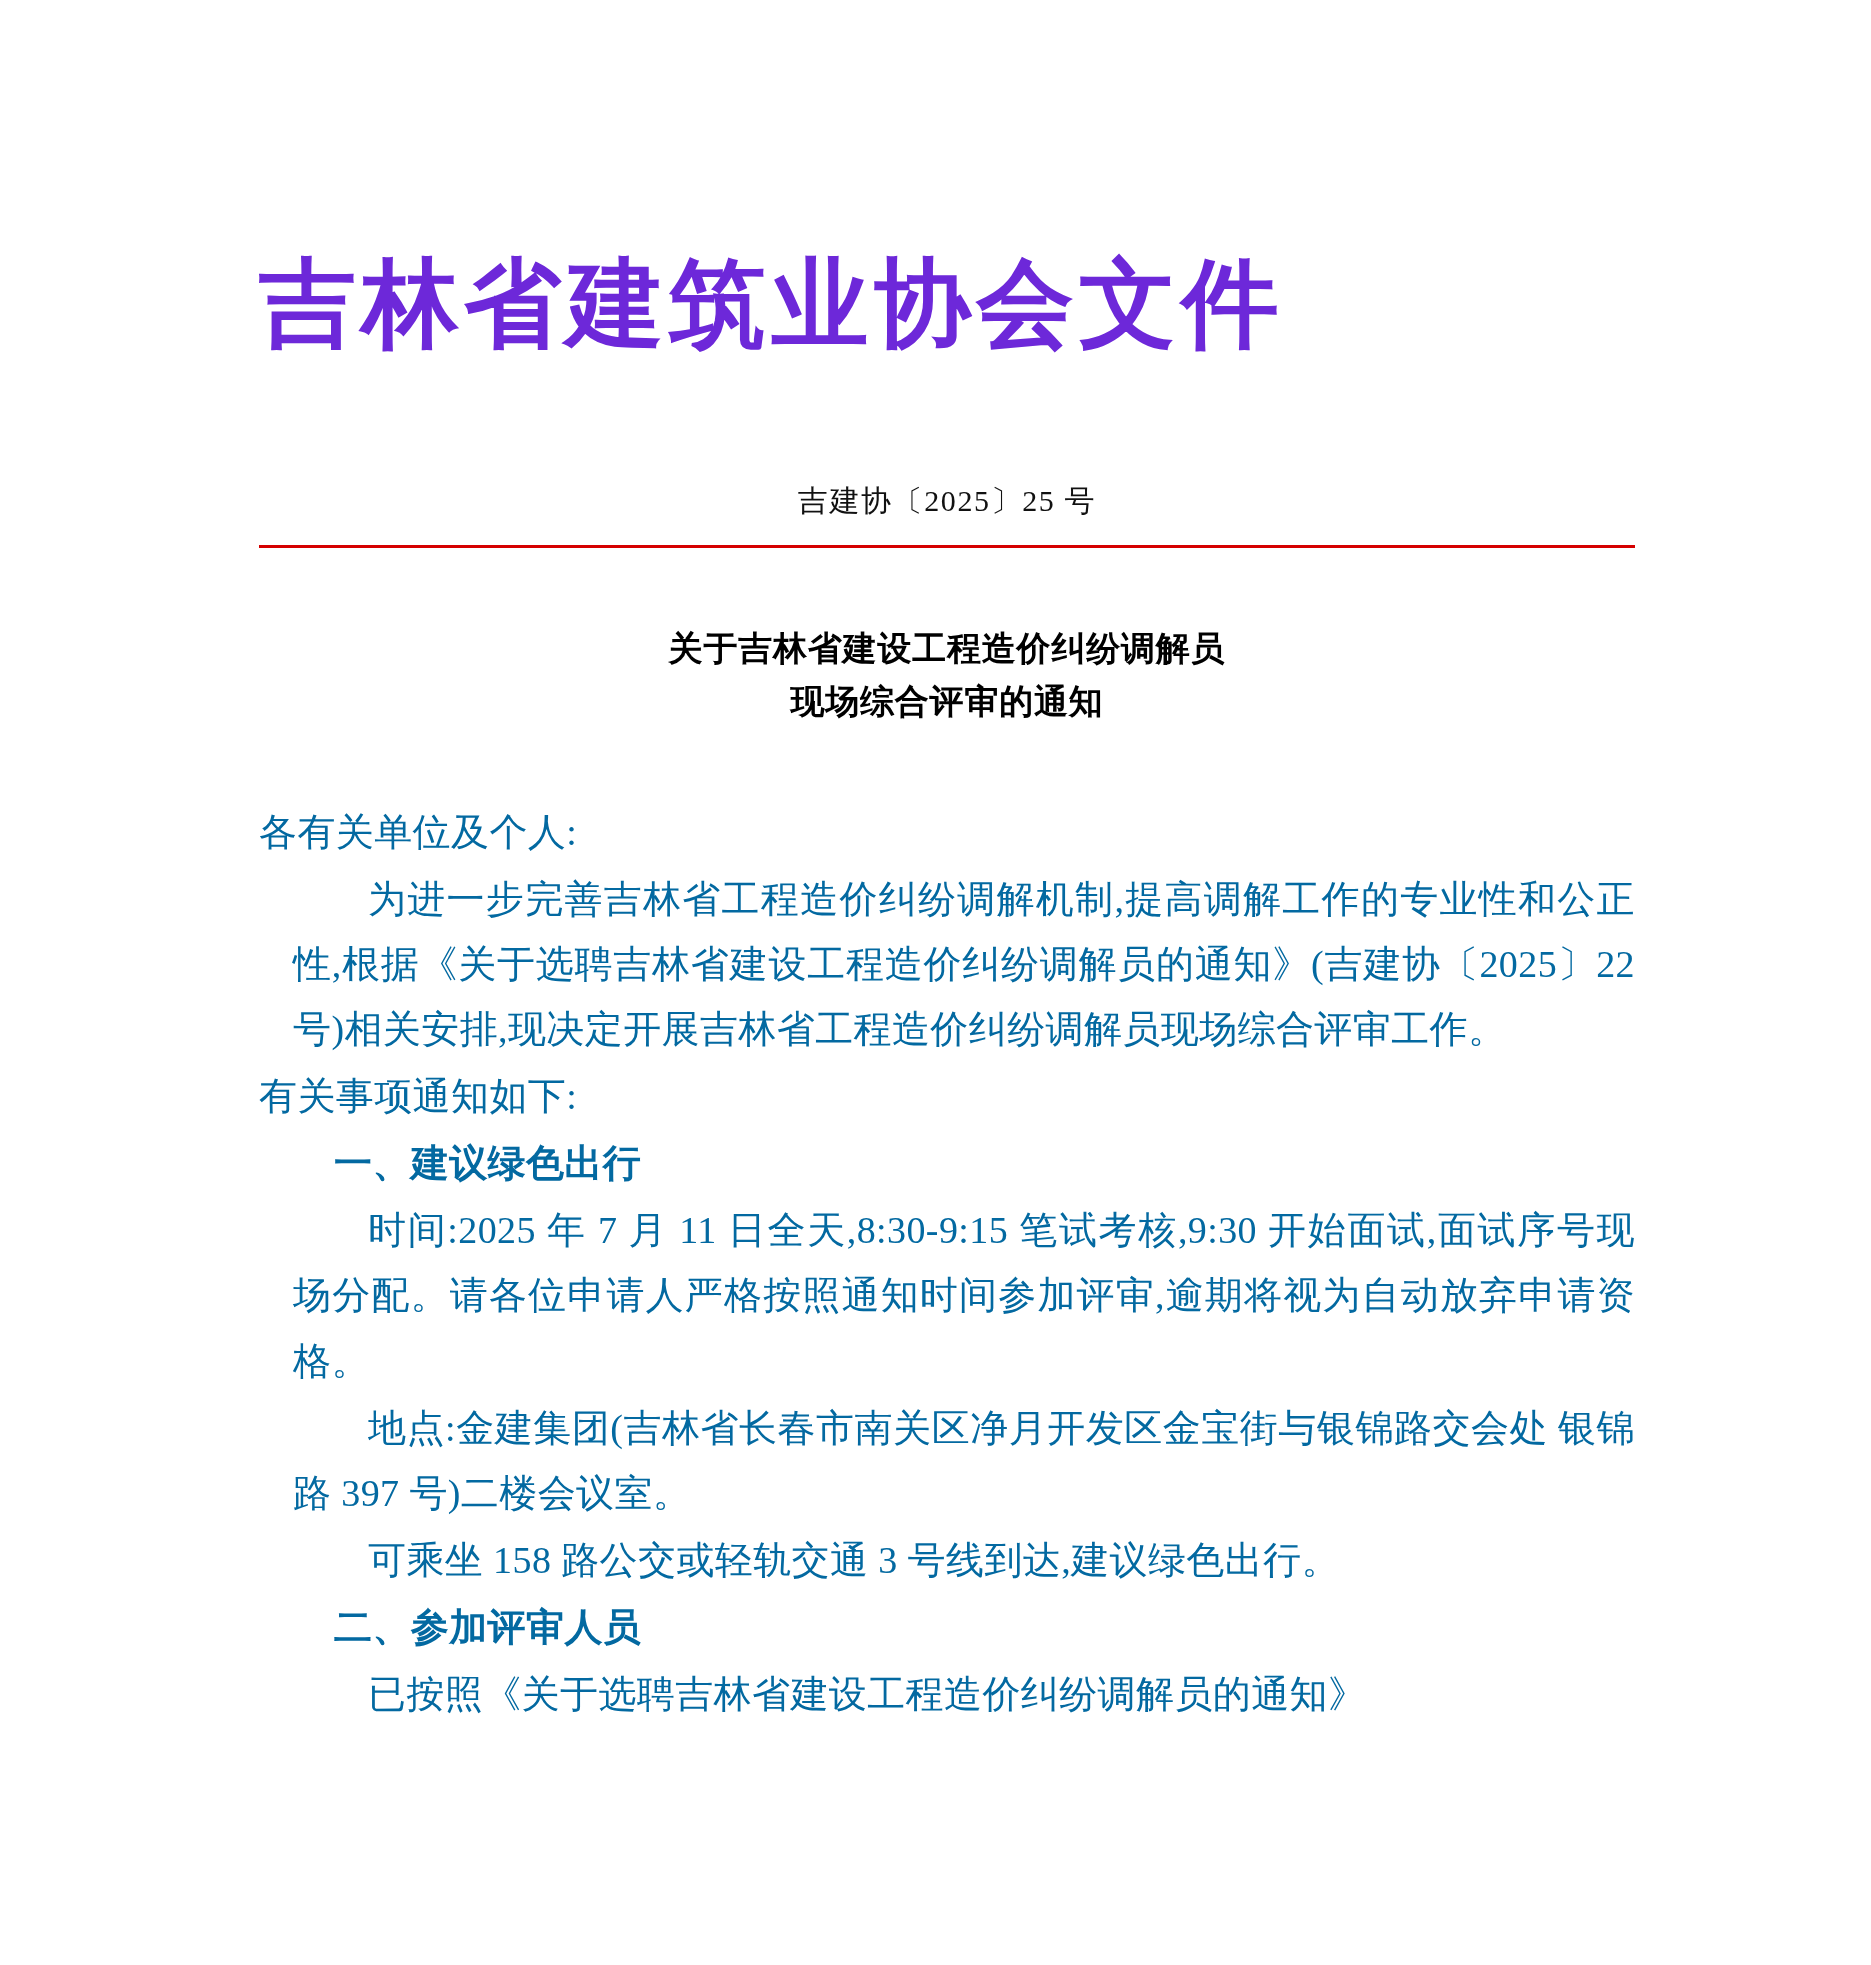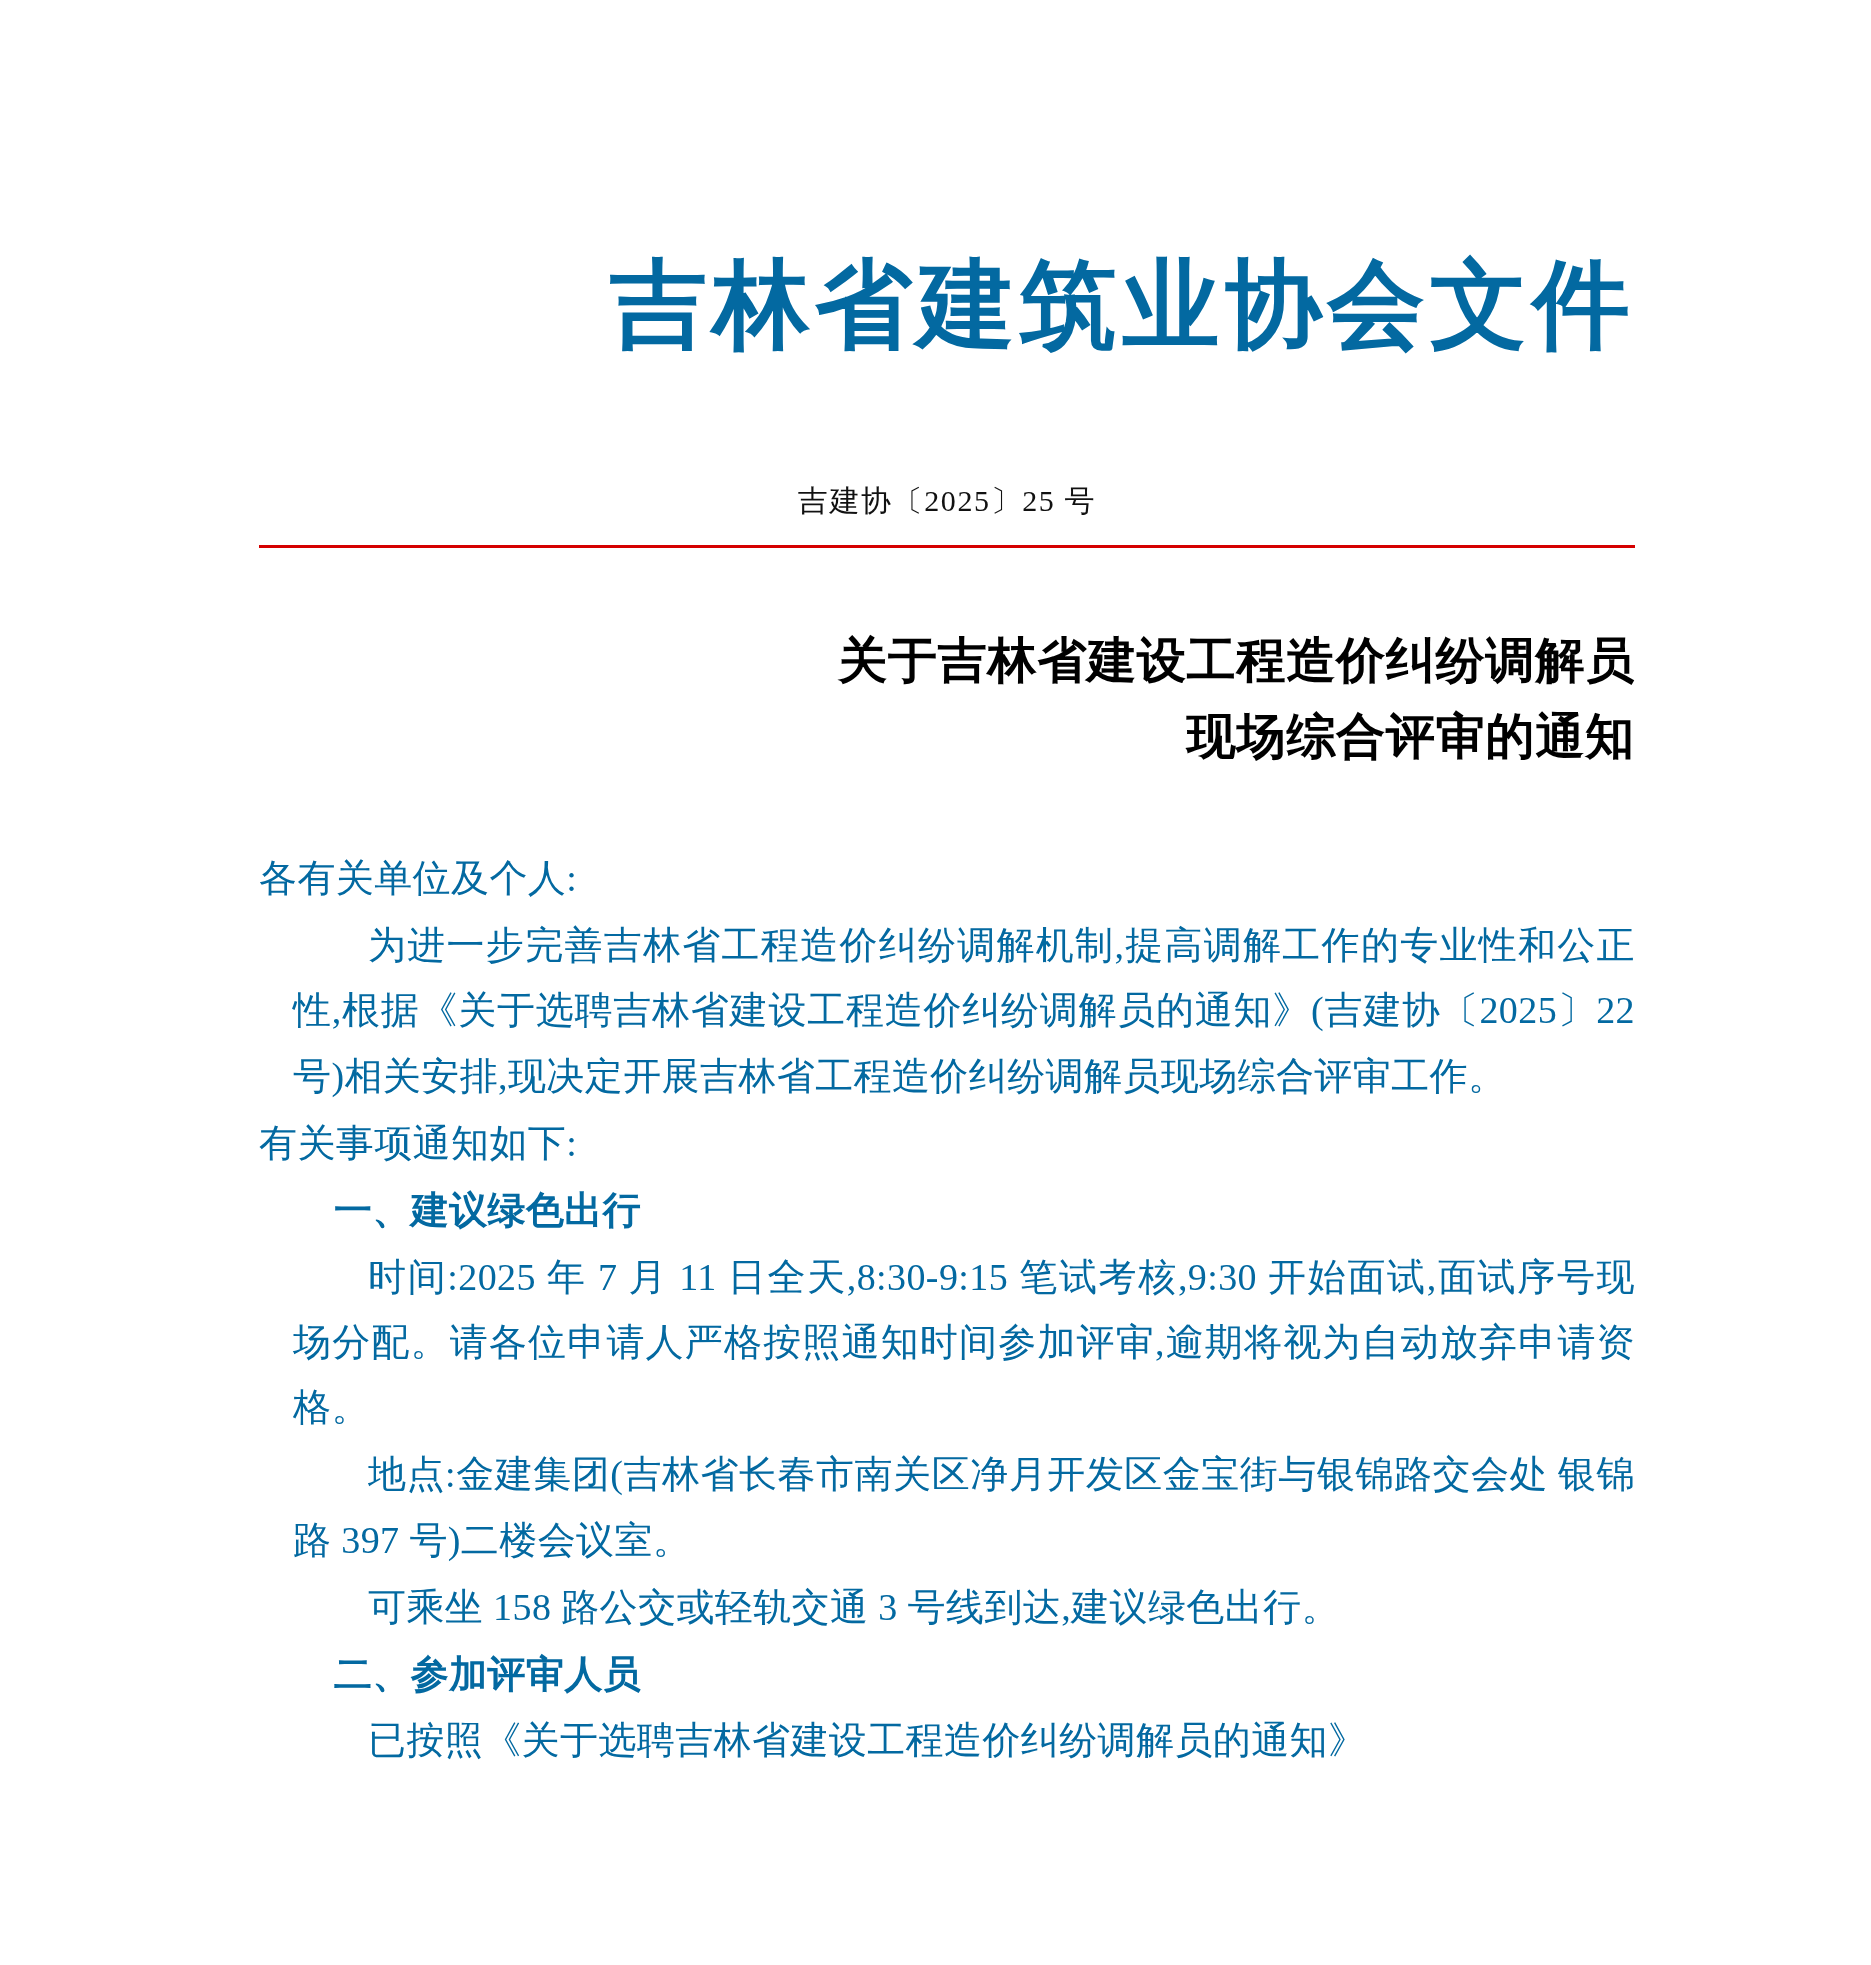--- a/index.html
+++ b/index.html
@@ -23,23 +23,23 @@
     position: absolute;
     left: 259px;
     top: 0;
     width: 1376px;
     height: 2647px;
   }
 
   
   .masthead {
     margin-top: 252px;
-    text-align: right;
-    color: #0369a1;
-    font-family: Liberation Sans, sans-serif;
+    text-align: left;
+    color: #6d28d9;
+    font-family: Liberation Serif, serif;
     font-weight: bold;
     font-size: 97px;
     letter-spacing: 5.5px;
     line-height: 1.1;
     white-space: nowrap;
   }
 
   
   .doc-number {
     margin-top: 122px;
@@ -53,23 +53,23 @@
   .red-rule {
     margin-top: 23px;
     height: 3.5px;
     background: #d50000;
     width: 100%;
   }
 
   
   .doc-title {
     margin-top: 75px;
-    text-align: right;
+    text-align: center;
     font-weight: bold;
-    font-size: 49px;
+    font-size: 34px;
     line-height: 1.55;
     letter-spacing: 0.8px;
     color: #000000;
   }
   .doc-title .line {
     display: block;
   }
 
   
   .body-block {

